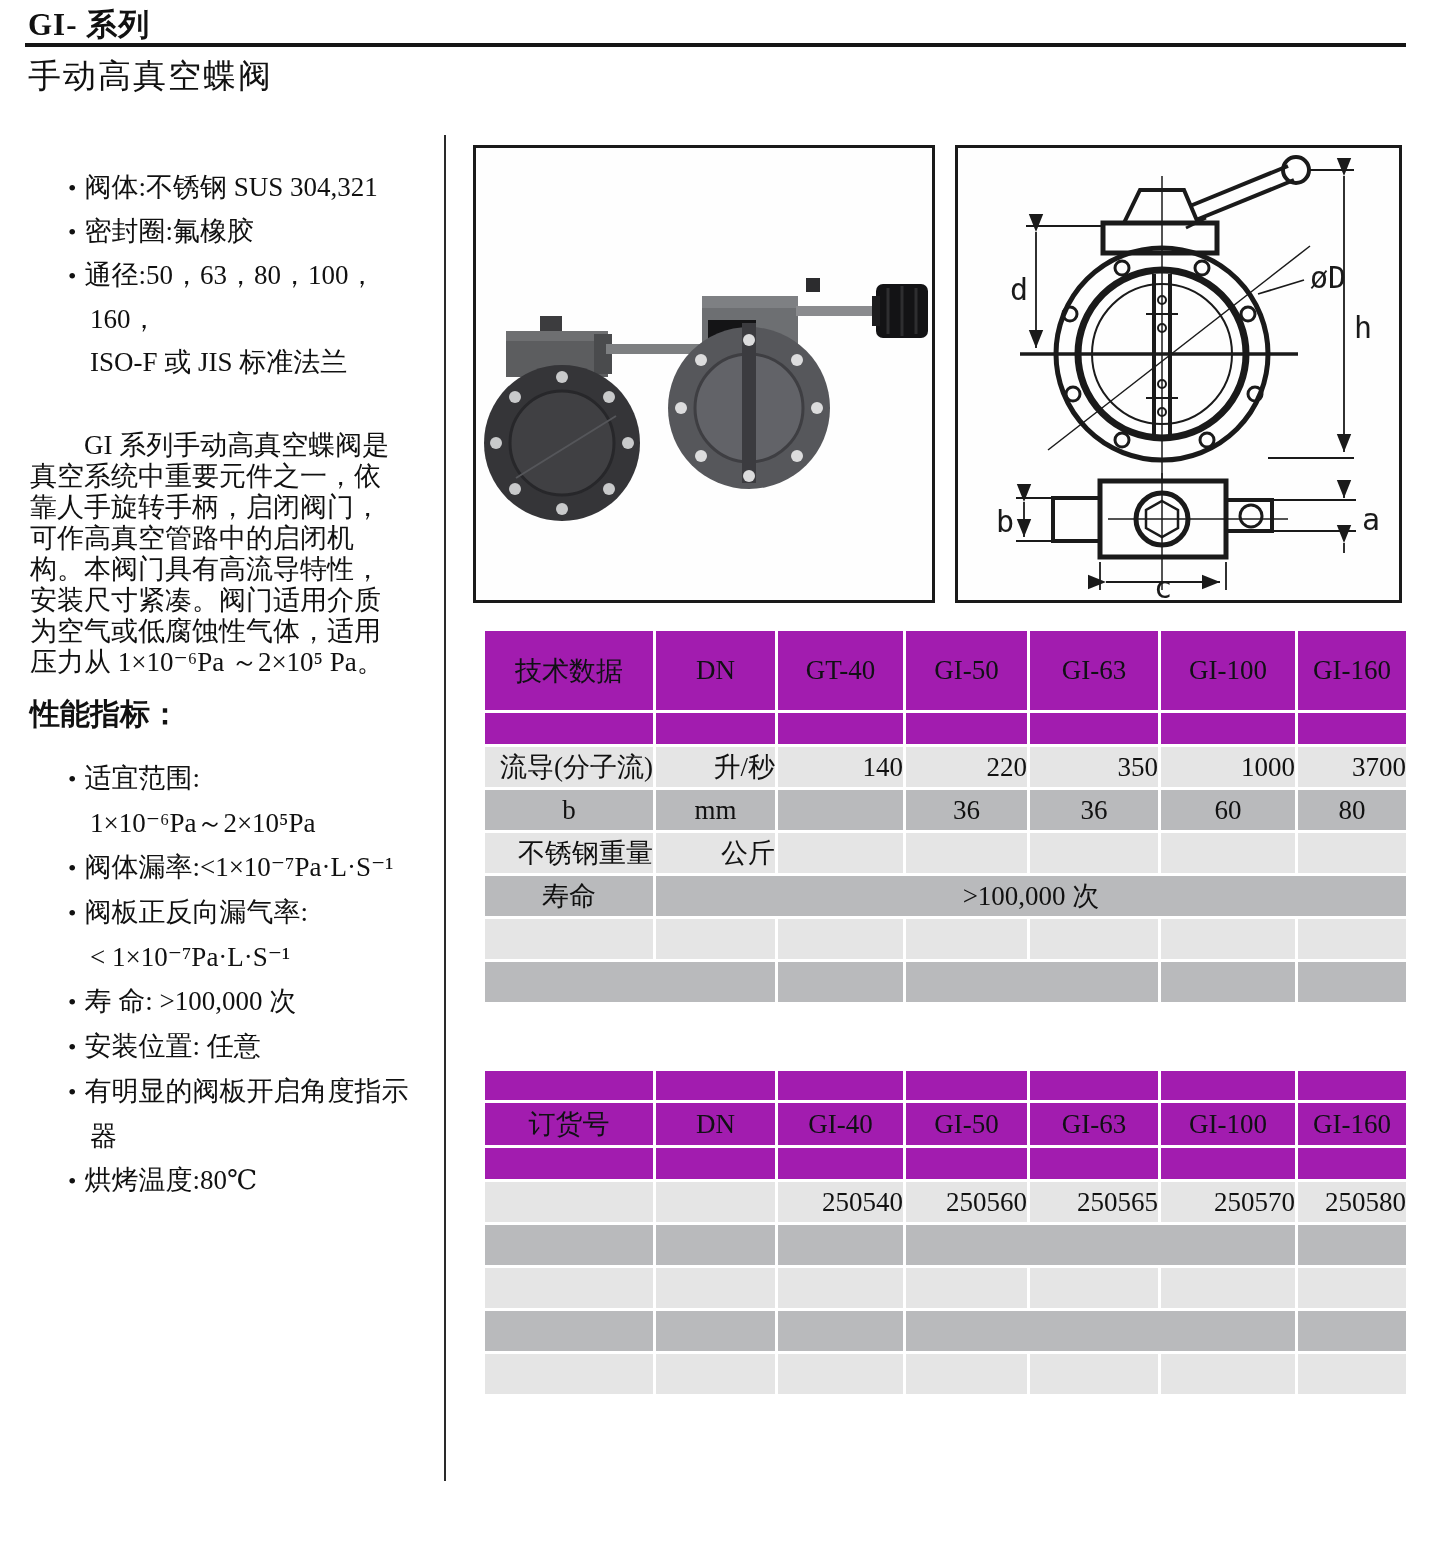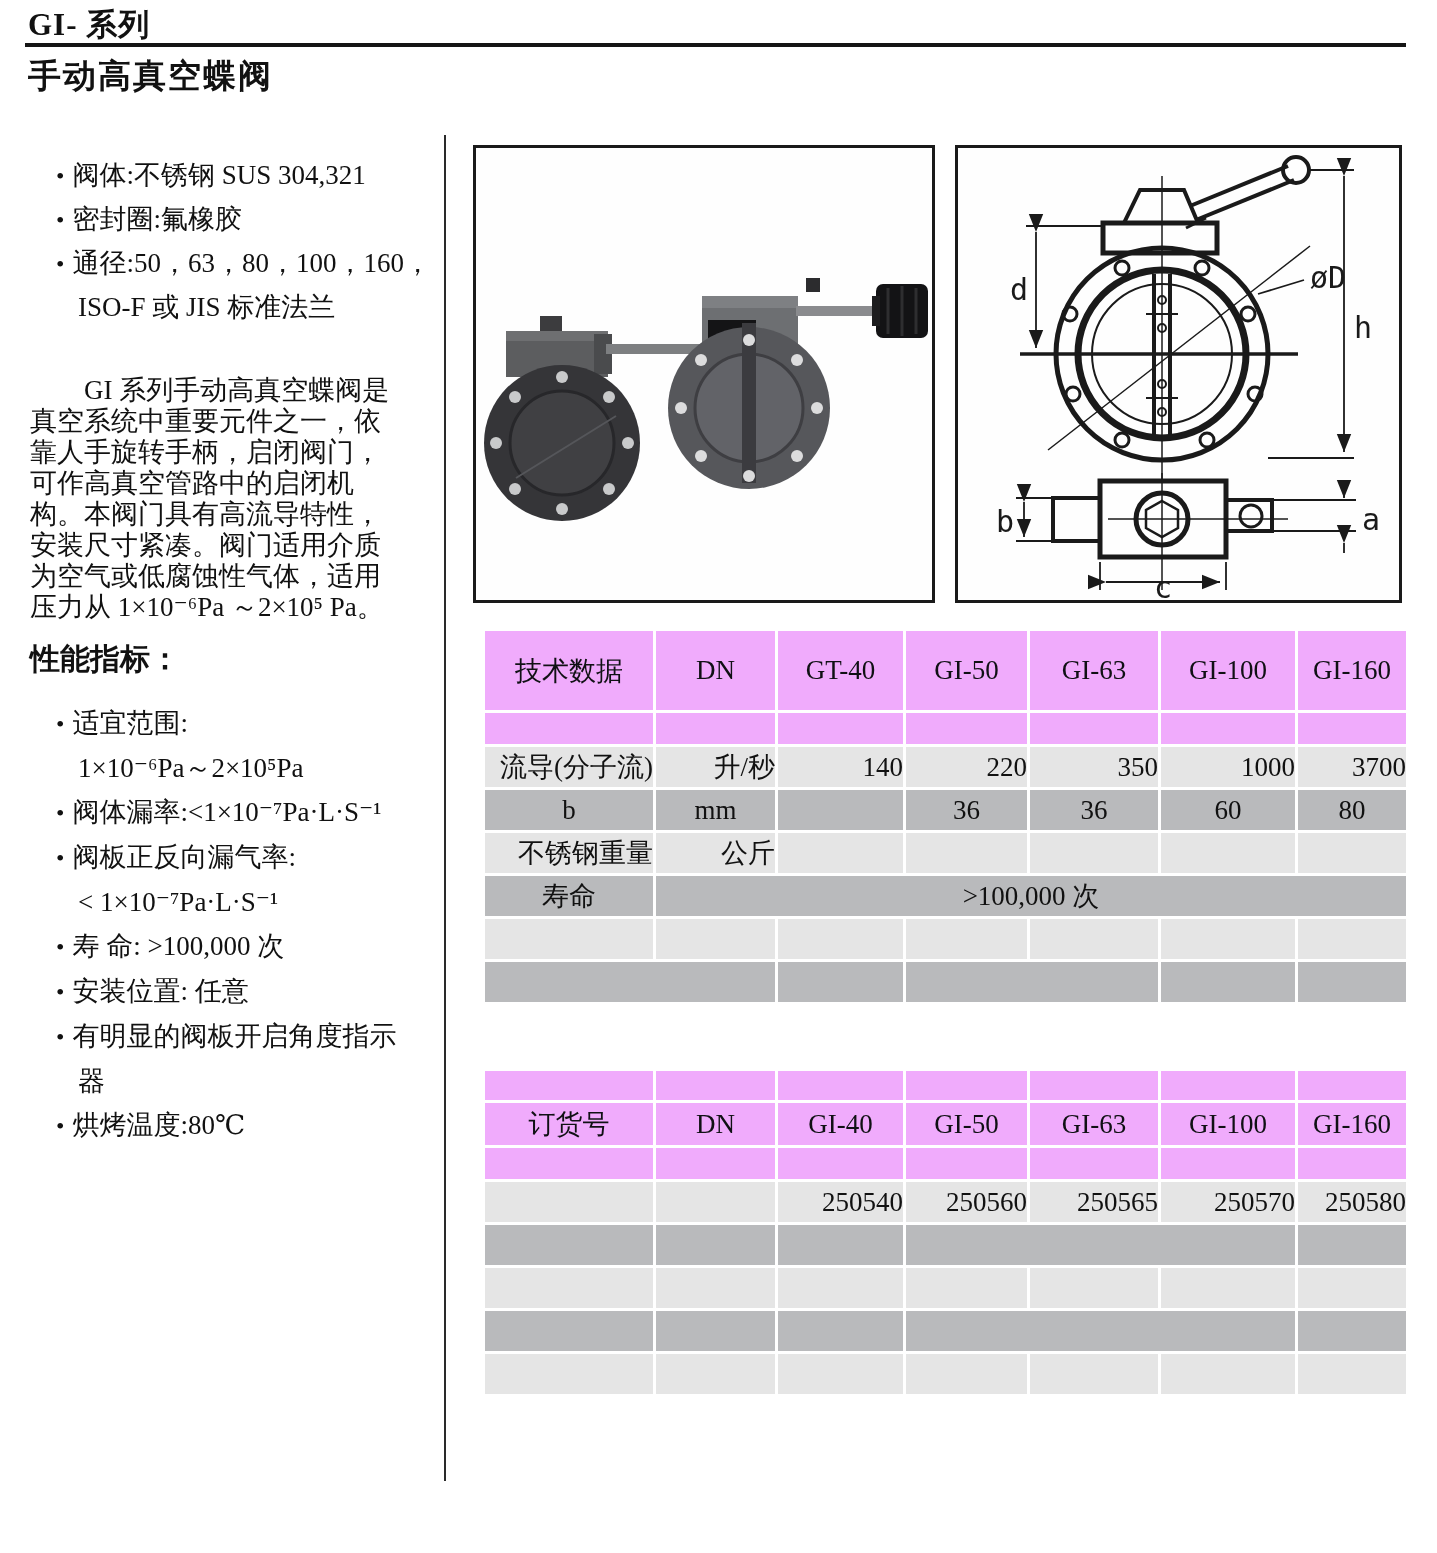--- a/index.html
+++ b/index.html
@@ -14,25 +14,25 @@
   }
   .series-title{
     position:absolute;left:28px;top:4px;
     font-size:31px;font-weight:bold;letter-spacing:1px;
   }
   .title-rule{
     position:absolute;left:25px;top:43px;width:1381px;height:4px;background:#151515;
   }
   .product-title{
     position:absolute;left:28px;top:54px;
-    font-size:33px;font-weight:bold;letter-spacing:2px;
+    font-size:33px;font-weight:normal;letter-spacing:2px;
   }
   
   .left-col{position:absolute;left:30px;top:150px;width:412px;font-size:27px;line-height:43px;}
-  ul.blist{list-style:none;margin:4px;padding:0;}
+  ul.blist{list-style:none;margin:16px;padding:0;}
   ul.blist li{
     position:relative;padding-left:44px;text-indent:-22px;
     white-space:pre-line;margin:0;
   }
   ul.blist li::before{content:"•";margin-right:8px;font-size:24px;}
   .intro-par{
     margin:46px 0 16px 0;line-height:31px;white-space:pre-line;
   }
   .perf-head{
     margin:14px 0 22px 0;font-size:30px;font-weight:bold;line-height:40px;
@@ -48,21 +48,21 @@
   table.dtable{
     position:absolute;border-collapse:collapse;table-layout:fixed;
     font-size:27px;text-align:center;
   }
   table.dtable td{
     border:3px solid #ffffff;padding:0;overflow:hidden;
     vertical-align:middle;
   }
   .t1{left:482px;top:628px;width:924px;}
   .t2{left:482px;top:1068px;width:924px;}
-  td.hd{background:#f0abfc;color:#101014;}
+  td.hd{background:#a21caf;color:#101014;}
   td.lt{background:#e5e5e5;text-align:right;}
   td.gr{background:#b9babc;}
   tr.rh1{height:82px;}
   tr.rh2{height:34px;}
   tr.rd{height:43px;}
   tr.re1{height:32px;}
   tr.rh3{height:45px;}
   tr.re2{height:34px;}
   svg{display:block;}
 </style>

